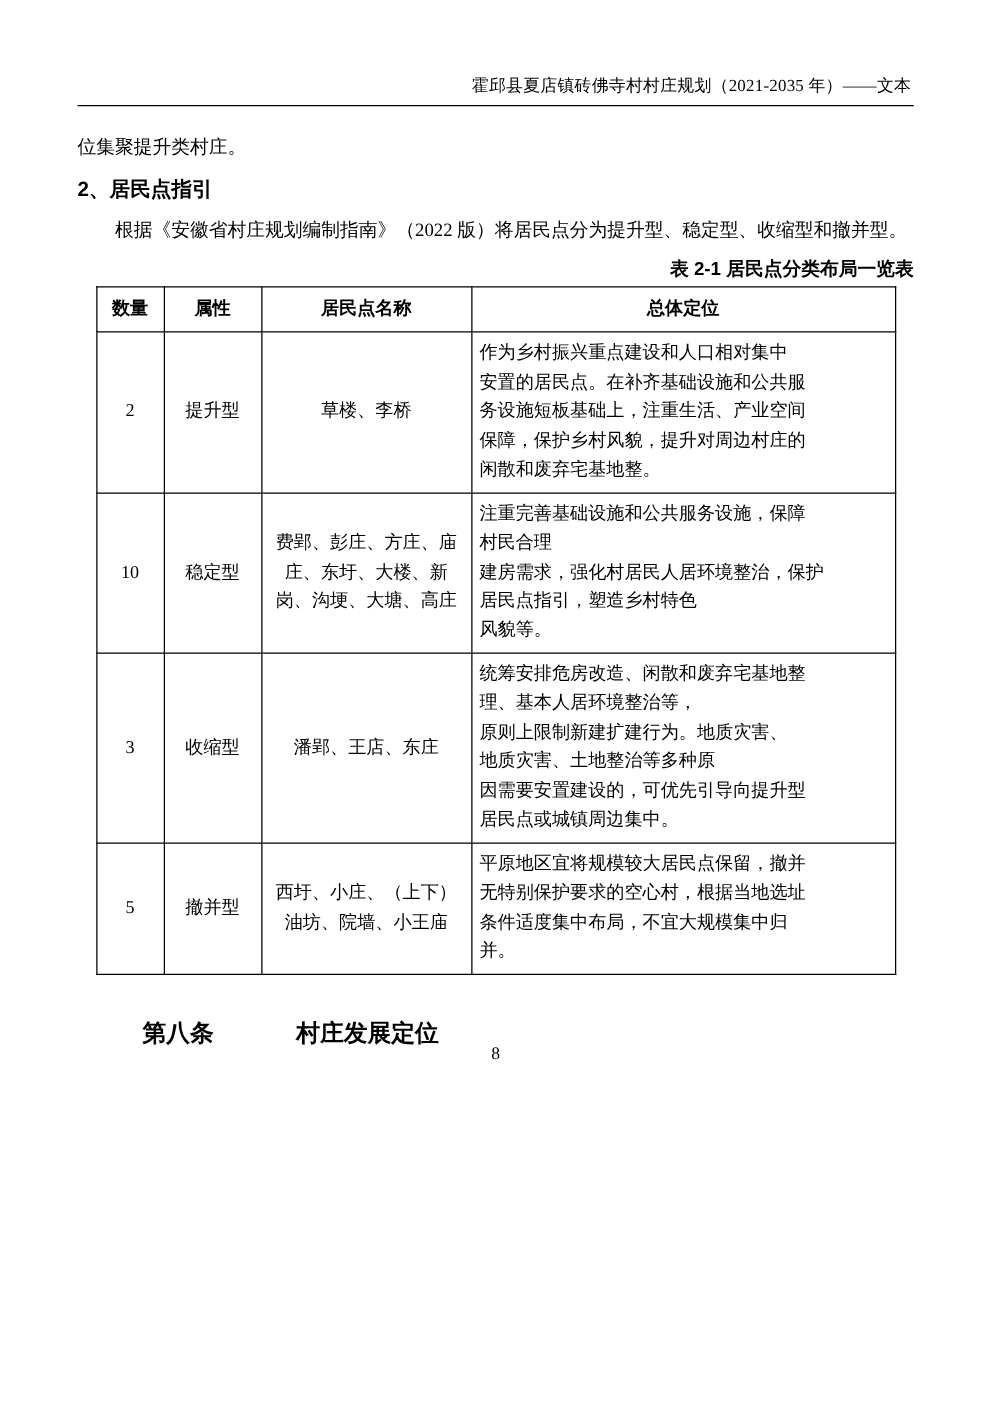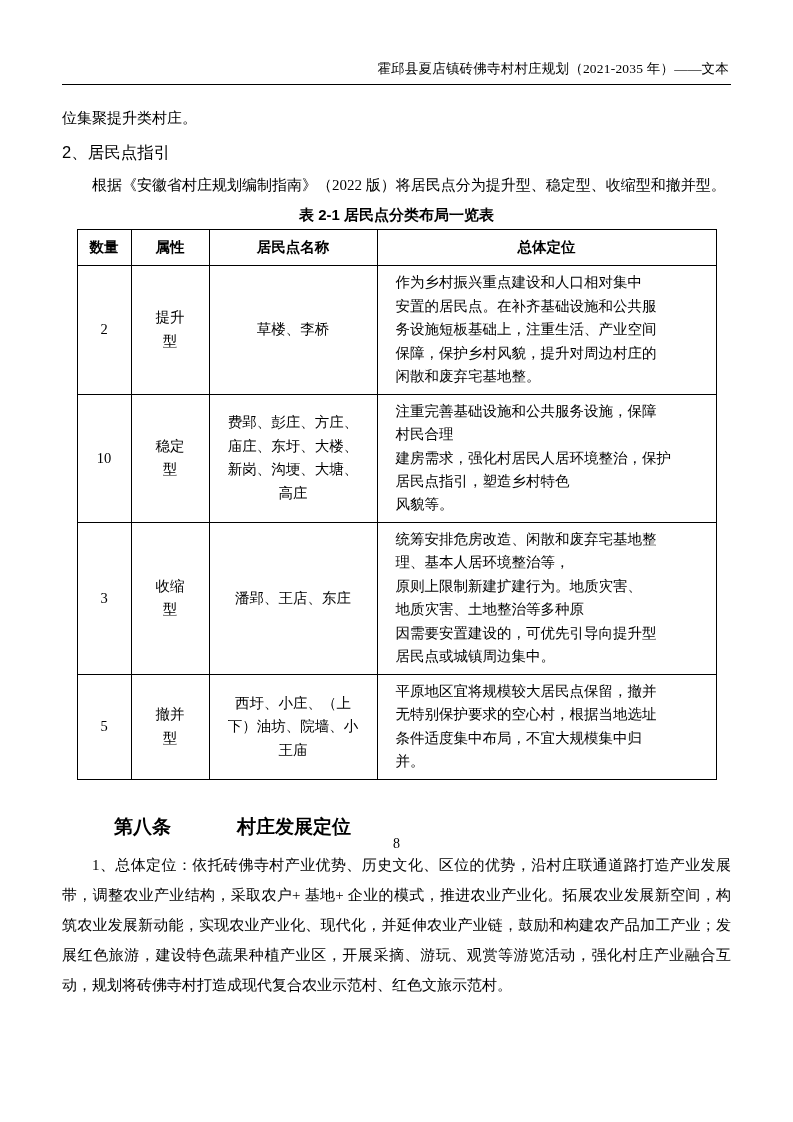--- a/index.html
+++ b/index.html
@@ -39,44 +39,44 @@
     font-size: 15px;
     line-height: 2.0;
     text-align: justify;
     margin: 0;
   }
   .indent2 {
     text-indent: 2em;
   }
   .bold-head {
     font-family: "Liberation Sans", "DejaVu Sans", sans-serif;
-    font-weight: normal;
+    font-weight: bold;
     font-size: 16.5px;
     line-height: 2.1;
     margin: 2px 0 0 0;
   }
   .table-caption {
-    text-align: center;
+    text-align: right;
     font-family: "Liberation Sans", "DejaVu Sans", sans-serif;
     font-weight: bold;
     font-size: 15px;
     margin: 6px 0 4px 0;
   }
   
   table.layout {
     border-collapse: collapse;
     width: 640px;
     margin: 0 auto;
     table-layout: fixed;
   }
   table.layout th, table.layout td {
     border: 1px solid #000;
     font-size: 14.5px;
     line-height: 1.62;
-    padding: 5px 18px;
+    padding: 5px 6px;
     vertical-align: middle;
   }
   table.layout th {
     text-align: center;
     font-family: "Liberation Sans", "DejaVu Sans", sans-serif;
     font-weight: bold;
     padding: 6px 0;
   }
   td.c-num { text-align: center; width: 54px; }
   td.c-attr { text-align: center; width: 78px; }
@@ -191,19 +191,18 @@
           <span class="guide-line">并。</span>
         </td>
       </tr>
     </tbody>
   </table>
 
   <div class="section-head">
     <span>第八条</span><span class="sh-title">村庄发展定位</span>
   </div>
 
-  <p class="p indent2">1、总体定位：依托砖佛寺村产业优势、历史文化、区位的优势，沿村庄联通道路打造产业发展带，调整农业产业结构，采取农户+ 基地+ 企业的模式，推进农业产业化。拓展农业发展新空间，构筑农业发展新动能，实现农业产业化、现代化，并延伸农业产业链，鼓励和构建农产品加工产业；发展红色旅游，建设特色蔬果种植产业区，开展采摘、游玩、观赏等游览活动，强化村庄产业融合互动，规划将砖佛寺村打造成现代复合农业示范村、红色文旅示范村。</p>
 
   <div class="footer">
     <span>8</span>
   </div>
 
 </div>
 
 </body></html>

